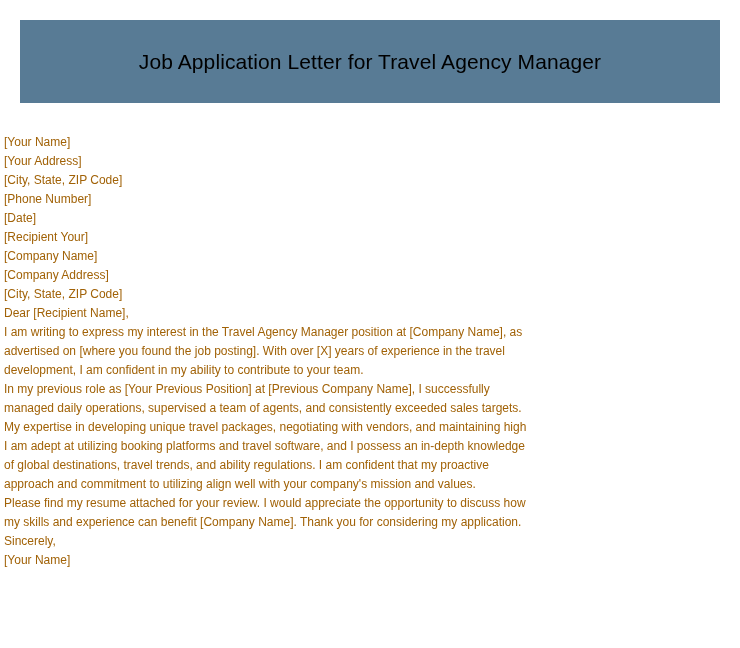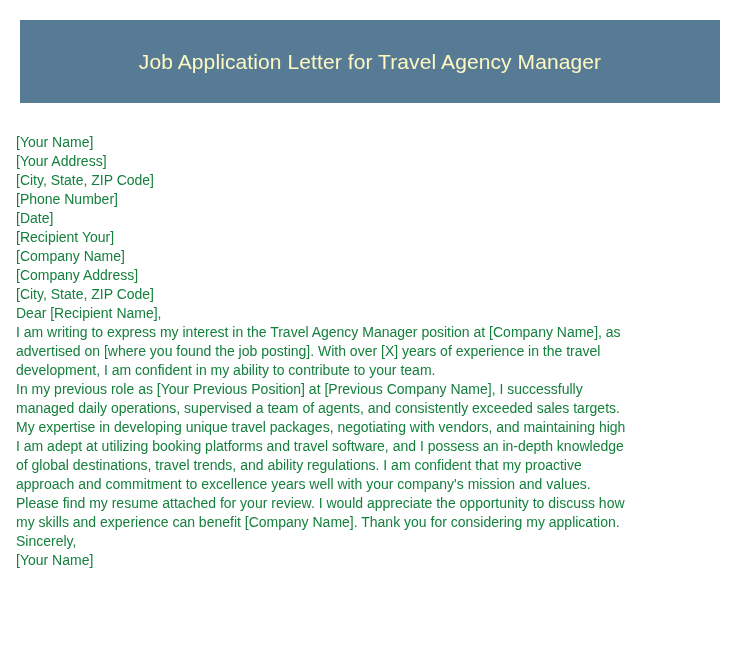--- a/index.html
+++ b/index.html
@@ -19,33 +19,33 @@
       top: 20px;
       width: 700px;
       height: 83px;
       background: #587b95;
       display: flex;
       align-items: center;
       justify-content: center;
     }
     .header h1 {
       margin: 12px;
-      color: #fef9c3;
+      color: #000000;
       font-weight: normal;
       font-size: 21px;
       letter-spacing: 0.1px;
       font-family: "Liberation Sans", "DejaVu Sans", sans-serif;
     }
     .letter {
       position: absolute;
-      left: 16px;
+      left: 4px;
       top: 133px;
       width: 705px;
-      color: #15803d;
-      font-size: 14px;
+      color: #a16207;
+      font-size: 12px;
       line-height: 19px;
       font-family: "Liberation Sans", "DejaVu Sans", sans-serif;
     }
     .letter .line {
       display: block;
       white-space: nowrap;
     }
   </style>
 </head>
 <body>
@@ -78,21 +78,21 @@
 
   <div>
     <span class="line">In my previous role as [Your Previous Position] at [Previous Company Name], I successfully</span>
     <span class="line">managed daily operations, supervised a team of agents, and consistently exceeded sales targets.</span>
     <span class="line">My expertise in developing unique travel packages, negotiating with vendors, and maintaining high</span>
   </div>
 
   <div>
     <span class="line">I am adept at utilizing booking platforms and travel software, and I possess an in-depth knowledge</span>
     <span class="line">of global destinations, travel trends, and ability regulations. I am confident that my proactive</span>
-    <span class="line">approach and commitment to excellence years well with your company's mission and values.</span>
+    <span class="line">approach and commitment to utilizing align well with your company's mission and values.</span>
   </div>
 
   <div>
     <span class="line">Please find my resume attached for your review. I would appreciate the opportunity to discuss how</span>
     <span class="line">my skills and experience can benefit [Company Name]. Thank you for considering my application.</span>
   </div>
 
   <span class="line">Sincerely,</span>
   <span class="line">[Your Name]</span>
 </div>

